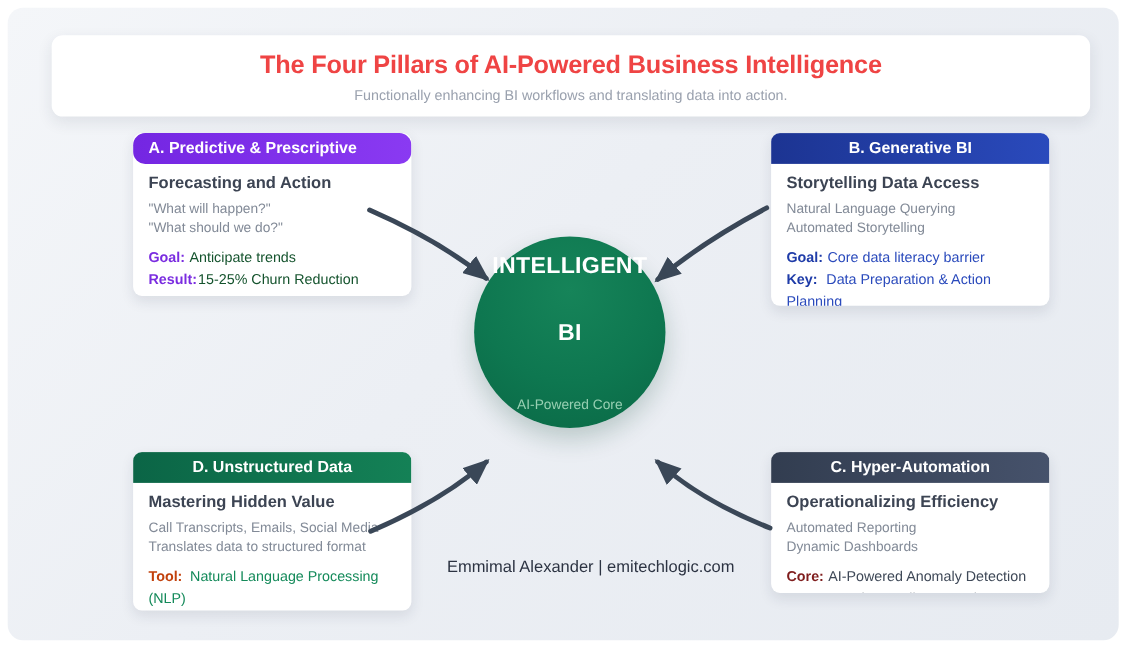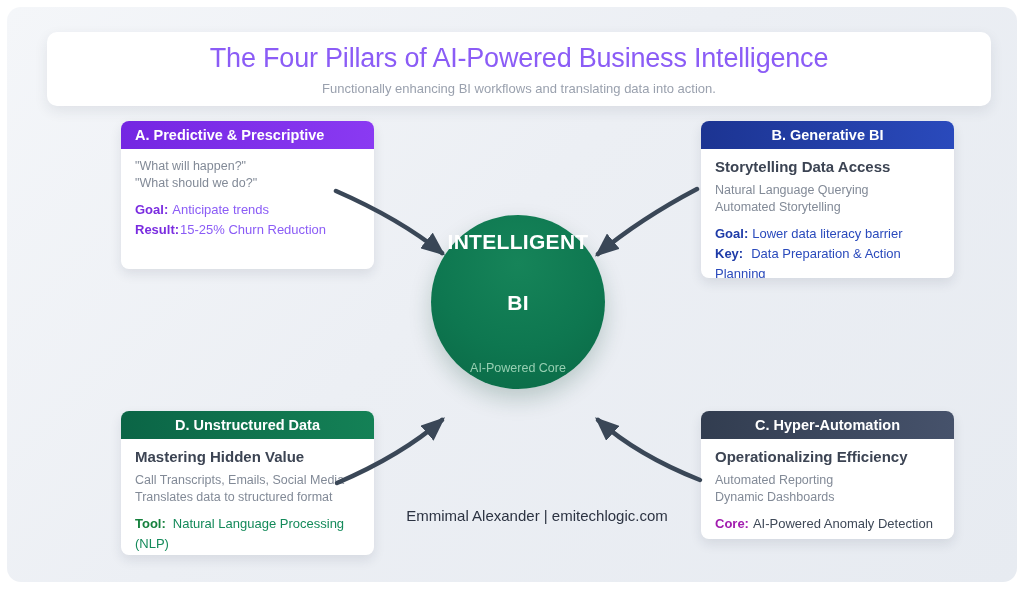--- a/index.html
+++ b/index.html
@@ -15,57 +15,58 @@
     background: linear-gradient(135deg, #f4f6f9 0%, #ecEFf4 45%, #e7ebf1 100%);
   }
   .title-card {
     position: absolute; left: 40px; top: 25px; width: 944px; height: 74px;
     background: #ffffff; border-radius: 10px;
     box-shadow: 0 5px 14px rgba(30, 40, 70, 0.09);
     display: flex; flex-direction: column; align-items: center; justify-content: center;
     gap: 7px;
   }
   .main-title {
-    font-size: 27px; font-weight: 400; color: #8b5cf6; letter-spacing: -0.2px;
+    font-size: 23px; font-weight: 700; color: #ef4444; letter-spacing: -0.2px;
   }
   .main-subtitle { font-size: 13px; color: #9aa1ae; }
 
   .card {
     position: absolute; width: 253px; background: #ffffff; border-radius: 8px;
     box-shadow: 0 5px 12px rgba(30, 40, 70, 0.10);
     overflow: hidden;
   }
   .card-a { left: 114px; top: 114px; height: 148px; }
   .card-b { left: 694px; top: 114px; height: 157px; }
   .card-d { left: 114px; top: 404px; height: 144px; }
   .card-c { left: 694px; top: 404px; height: 128px; }
 
   .card-header {
     height: 28px; display: flex; align-items: center; justify-content: center;
     color: #ffffff; font-size: 14.5px; font-weight: 700;
   }
   .card-a .card-header {
     justify-content: flex-start; padding-left: 14px;
     background: linear-gradient(90deg, #7426e2 0%, #8a3af2 100%);
+    border-radius: 11px;
   }
   .card-b .card-header { background: linear-gradient(90deg, #1c3492 0%, #2a4abc 100%); }
   .card-c .card-header { background: linear-gradient(90deg, #323d50 0%, #46526b 100%); }
   .card-d .card-header { background: linear-gradient(90deg, #0b6546 0%, #148156 100%); }
 
   .card-body { padding: 9px 14px 0 14px; }
   .card-heading { font-size: 15px; font-weight: 700; color: #3c4453; margin-bottom: 7px; }
   .muted-line { font-size: 12.5px; color: #828a97; line-height: 1.34; }
   .kv-block { margin-top: 8px; }
   .kv-row { font-size: 13px; line-height: 1.55; }
   .kv-label { font-weight: 700; }
   .kv-value { margin-left: 4px; }
-  .card-a .kv-label { color: #7a2ce0; } .card-a .kv-value { color: #8b5cf6; }
+  .card-a .kv-label { color: #7a2ce0; } .card-a .kv-value { color: #14532d; }
   .card-b .kv-label { color: #1e3ba8; } .card-b .kv-value { color: #2a4abc; }
-  .card-c .kv-label { color: #a21caf; text-align: right; } .card-c .kv-value { color: #3e4857; }
-  .card-d .kv-label { color: #15803d; } .card-d .kv-value { color: #148a5a; }
+  .card-c .kv-label { color: #7f1d1d; text-align: right; } .card-c .kv-value { color: #3e4857; }
+  .card-d .kv-label { color: #c2410c; } .card-d .kv-value { color: #148a5a; }
 
   .core-circle {
     position: absolute; left: 424px; top: 208px; width: 174px; height: 174px;
     border-radius: 50%;
     background: radial-gradient(circle at 50% 28%, #168459 0%, #0e7750 55%, #0a6845 100%);
     box-shadow: 0 10px 22px rgba(15, 70, 50, 0.22);
     display: flex; flex-direction: column; align-items: center; justify-content: center;
     text-align: center;
     gap: 34px;
   }
@@ -85,37 +86,38 @@
 <div class="canvas">
 
   <div class="title-card">
     <div class="main-title">The Four Pillars of AI-Powered Business Intelligence</div>
     <div class="main-subtitle">Functionally enhancing BI workflows and translating data into action.</div>
   </div>
 
   <div class="card card-a">
     <div class="card-header">A. Predictive &amp; Prescriptive</div>
     <div class="card-body">
+      <div class="card-heading">Forecasting and Action</div>
       <div class="muted-line">"What will happen?"</div>
       <div class="muted-line">"What should we do?"</div>
       <div class="kv-block">
         <div class="kv-row"><span class="kv-label">Goal:</span><span class="kv-value">Anticipate trends</span></div>
         <div class="kv-row"><span class="kv-label">Result:</span><span class="kv-value" style="margin-left:1px">15-25% Churn Reduction</span></div>
       </div>
     </div>
   </div>
 
   <div class="card card-b">
     <div class="card-header">B. Generative BI</div>
     <div class="card-body">
       <div class="card-heading">Storytelling Data Access</div>
       <div class="muted-line">Natural Language Querying</div>
       <div class="muted-line">Automated Storytelling</div>
       <div class="kv-block">
-        <div class="kv-row"><span class="kv-label">Goal:</span><span class="kv-value">Lower data literacy barrier</span></div>
+        <div class="kv-row"><span class="kv-label">Goal:</span><span class="kv-value">Core data literacy barrier</span></div>
         <div class="kv-row"><span class="kv-label">Key:</span><span class="kv-value" style="margin-left:8px">Data Preparation &amp; Action Planning</span></div>
       </div>
     </div>
   </div>
 
   <div class="card card-d">
     <div class="card-header">D. Unstructured Data</div>
     <div class="card-body">
       <div class="card-heading">Mastering Hidden Value</div>
       <div class="muted-line">Call Transcripts, Emails, Social Media</div>

